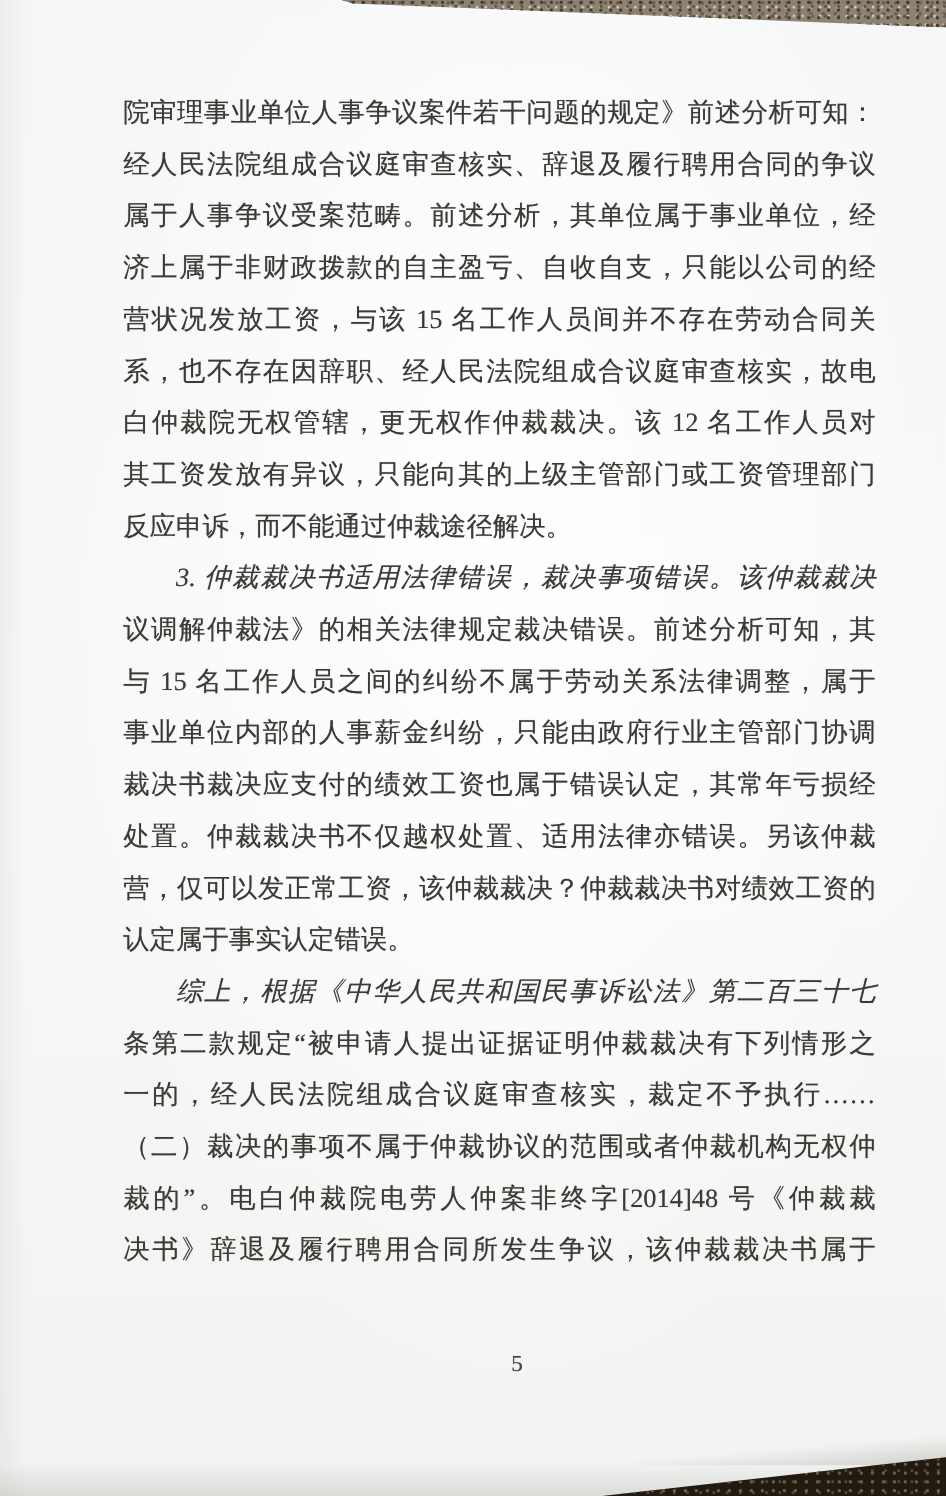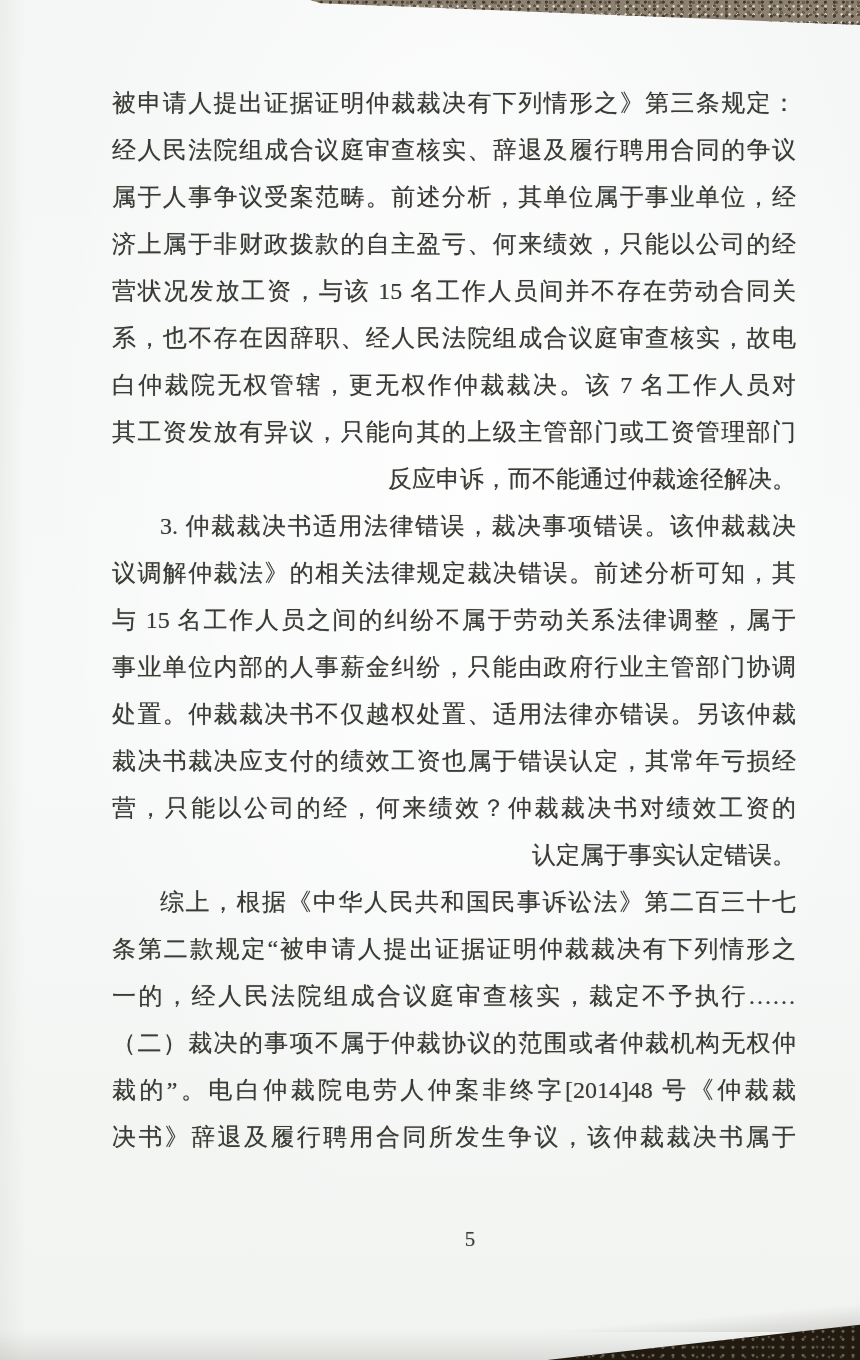--- a/index.html
+++ b/index.html
@@ -43,57 +43,56 @@
     background:linear-gradient(175deg,rgba(0,0,0,0) 55%,rgba(120,115,104,.28));
     pointer-events:none;
   }
   .text-body{
     position:absolute;top:80px;left:112px;width:684px;
     color:#3a3b35;font-size:24px;
   }
   .line{
     height:47px;line-height:47px;white-space:pre;overflow:visible;
     text-shadow:0 0 .7px rgba(58,59,53,.55);
-    text-align:right;
   }
   .line.fill{
     white-space:normal;
     text-align:justify;text-align-last:justify;
     -moz-text-align-last:justify;text-justify:inter-character;
   }
   .line.indent{padding-left:48px;}
-  .line.fill.indent{padding-left:48px;}
+  .line.fill.indent{padding-left:48px;font-style:italic;}
   .page-number{
     position:absolute;top:1227px;left:450px;width:40px;
     text-align:center;font-size:21px;color:#3f403a;
     text-shadow:0 0 .7px rgba(58,59,53,.5);
   }
 </style>
 </head>
 <body>
 
 <div class="page">
   <div class="granite-top"></div>
   <div class="text-body">
-      <div class="line fill">被申请人提出证据证明仲裁裁决有下列情形之》第三条规定：</div>
+      <div class="line fill">院审理事业单位人事争议案件若干问题的规定》前述分析可知：</div>
       <div class="line fill">经人民法院组成合议庭审查核实、辞退及履行聘用合同的争议</div>
       <div class="line fill">属于人事争议受案范畴。前述分析，其单位属于事业单位，经</div>
-      <div class="line fill">济上属于非财政拨款的自主盈亏、何来绩效，只能以公司的经</div>
+      <div class="line fill">济上属于非财政拨款的自主盈亏、自收自支，只能以公司的经</div>
       <div class="line fill">营状况发放工资，与该 15 名工作人员间并不存在劳动合同关</div>
       <div class="line fill">系，也不存在因辞职、经人民法院组成合议庭审查核实，故电</div>
-      <div class="line fill">白仲裁院无权管辖，更无权作仲裁裁决。该 7 名工作人员对</div>
+      <div class="line fill">白仲裁院无权管辖，更无权作仲裁裁决。该 12 名工作人员对</div>
       <div class="line fill">其工资发放有异议，只能向其的上级主管部门或工资管理部门</div>
       <div class="line">反应申诉，而不能通过仲裁途径解决。</div>
       <div class="line indent fill">3. 仲裁裁决书适用法律错误，裁决事项错误。该仲裁裁决</div>
       <div class="line fill">议调解仲裁法》的相关法律规定裁决错误。前述分析可知，其</div>
       <div class="line fill">与 15 名工作人员之间的纠纷不属于劳动关系法律调整，属于</div>
       <div class="line fill">事业单位内部的人事薪金纠纷，只能由政府行业主管部门协调</div>
+      <div class="line fill">裁决书裁决应支付的绩效工资也属于错误认定，其常年亏损经</div>
       <div class="line fill">处置。仲裁裁决书不仅越权处置、适用法律亦错误。另该仲裁</div>
-      <div class="line fill">裁决书裁决应支付的绩效工资也属于错误认定，其常年亏损经</div>
-      <div class="line fill">营，只能以公司的经，何来绩效？仲裁裁决书对绩效工资的</div>
+      <div class="line fill">营，仅可以发正常工资，该仲裁裁决？仲裁裁决书对绩效工资的</div>
       <div class="line">认定属于事实认定错误。</div>
       <div class="line indent fill">综上，根据《中华人民共和国民事诉讼法》第二百三十七</div>
       <div class="line fill">条第二款规定“被申请人提出证据证明仲裁裁决有下列情形之</div>
       <div class="line fill">一的，经人民法院组成合议庭审查核实，裁定不予执行……</div>
       <div class="line fill">（二）裁决的事项不属于仲裁协议的范围或者仲裁机构无权仲</div>
       <div class="line fill">裁的”。电白仲裁院电劳人仲案非终字[2014]48 号《仲裁裁</div>
       <div class="line fill">决书》辞退及履行聘用合同所发生争议，该仲裁裁决书属于</div>
     </div>
   <div class="page-number">5</div>
   <div class="corner-shade"></div>

